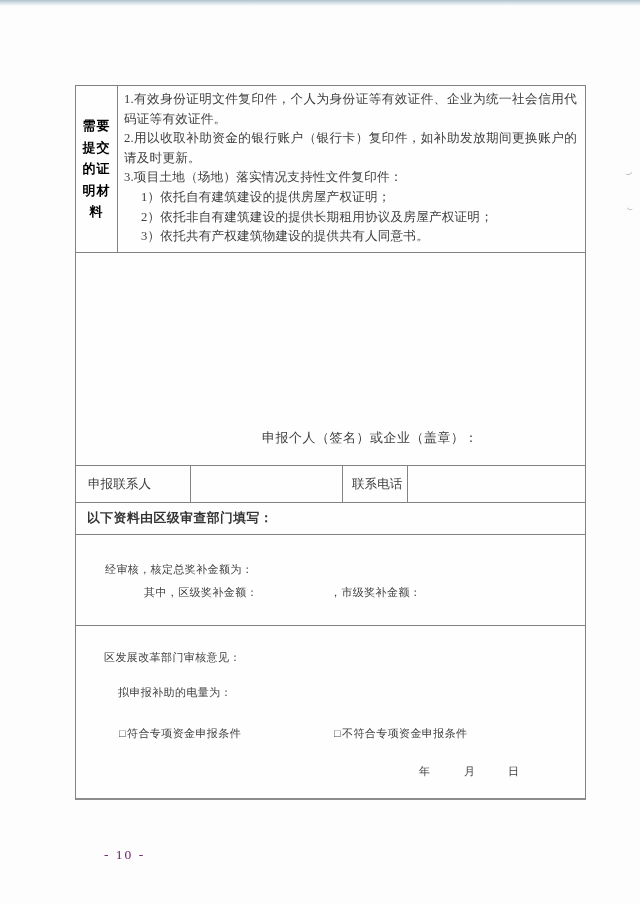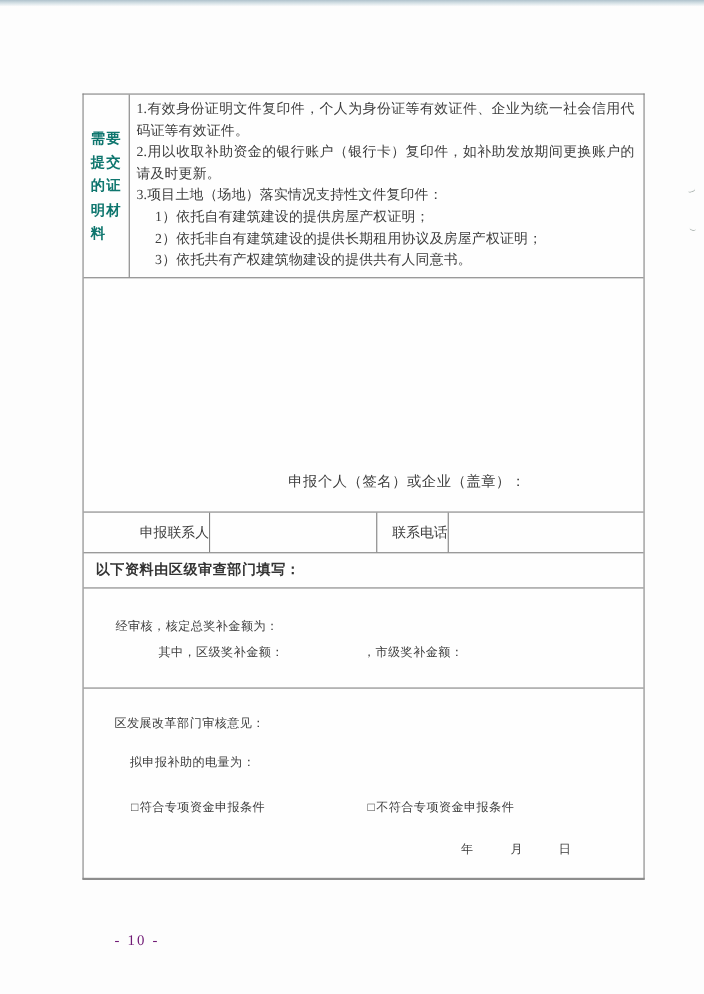--- a/index.html
+++ b/index.html
@@ -32,39 +32,39 @@
   .row-contact{height:37px;display:flex;align-items:stretch;}
   .row-fillheader{height:32px;display:flex;align-items:center;font-family:Liberation Mono, monospace;}
   .row-review{height:91px;}
   .row-opinion{flex:1;}
   .materials-label-cell{
     width:42px;box-sizing:border-box;border-right:1px solid #828282;
     display:flex;align-items:center;justify-content:center;
   }
   .materials-label-text{
     width:28px;font-size:13px;font-weight:bold;line-height:21.5px;
-    word-break:break-all;color:#0f766e;letter-spacing:1px;font-family:Liberation Serif, serif;
+    word-break:break-all;text-align:center;color:#000000;letter-spacing:1px;font-family:Liberation Serif, serif;
   }
   .materials-content-cell{
     flex:1;padding:4px 8px 0 6px;
     font-size:12.6px;line-height:19.6px;letter-spacing:0.2px;
   }
   .materials-item{text-align:justify;}
   .materials-item.sub{padding-left:17px;}
   .decl-paragraph{
     margin:36px 11px 0 11px;
     font-size:12.8px;line-height:23px;
     text-indent:2em;text-align:justify;letter-spacing:0.4px;
   }
   .signature-line{
     position:absolute;left:186px;top:176px;
     font-size:13px;letter-spacing:0.5px;white-space:nowrap;
   }
   .signature-area{display:inline-block;width:130px;height:15px;vertical-align:bottom;}
-  .cell{box-sizing:border-box;border-right:1px solid #828282;display:flex;align-items:center;font-size:12.6px;justify-content:flex-end;}
+  .cell{box-sizing:border-box;border-right:1px solid #828282;display:flex;align-items:center;font-size:12.6px;}
   .cell:last-child{border-right:none;}
   .cell-contact-name-label{width:115px;padding-left:12px;}
   .cell-contact-name-value{width:152px;}
   .cell-contact-phone-label{width:65px;padding-left:9px;}
   .cell-contact-phone-value{flex:1;}
   .fill-cell{align-self:stretch;}
   .fillheader-text{font-size:12.8px;font-weight:bold;padding-left:11px;letter-spacing:0.5px;color:#333;}
   .abs{position:absolute;font-size:11px;white-space:nowrap;letter-spacing:0.4px;margin-left:16px;}
   .audit-line{left:13px;top:27px;}
   .amounts-line{left:52px;top:50px;}

